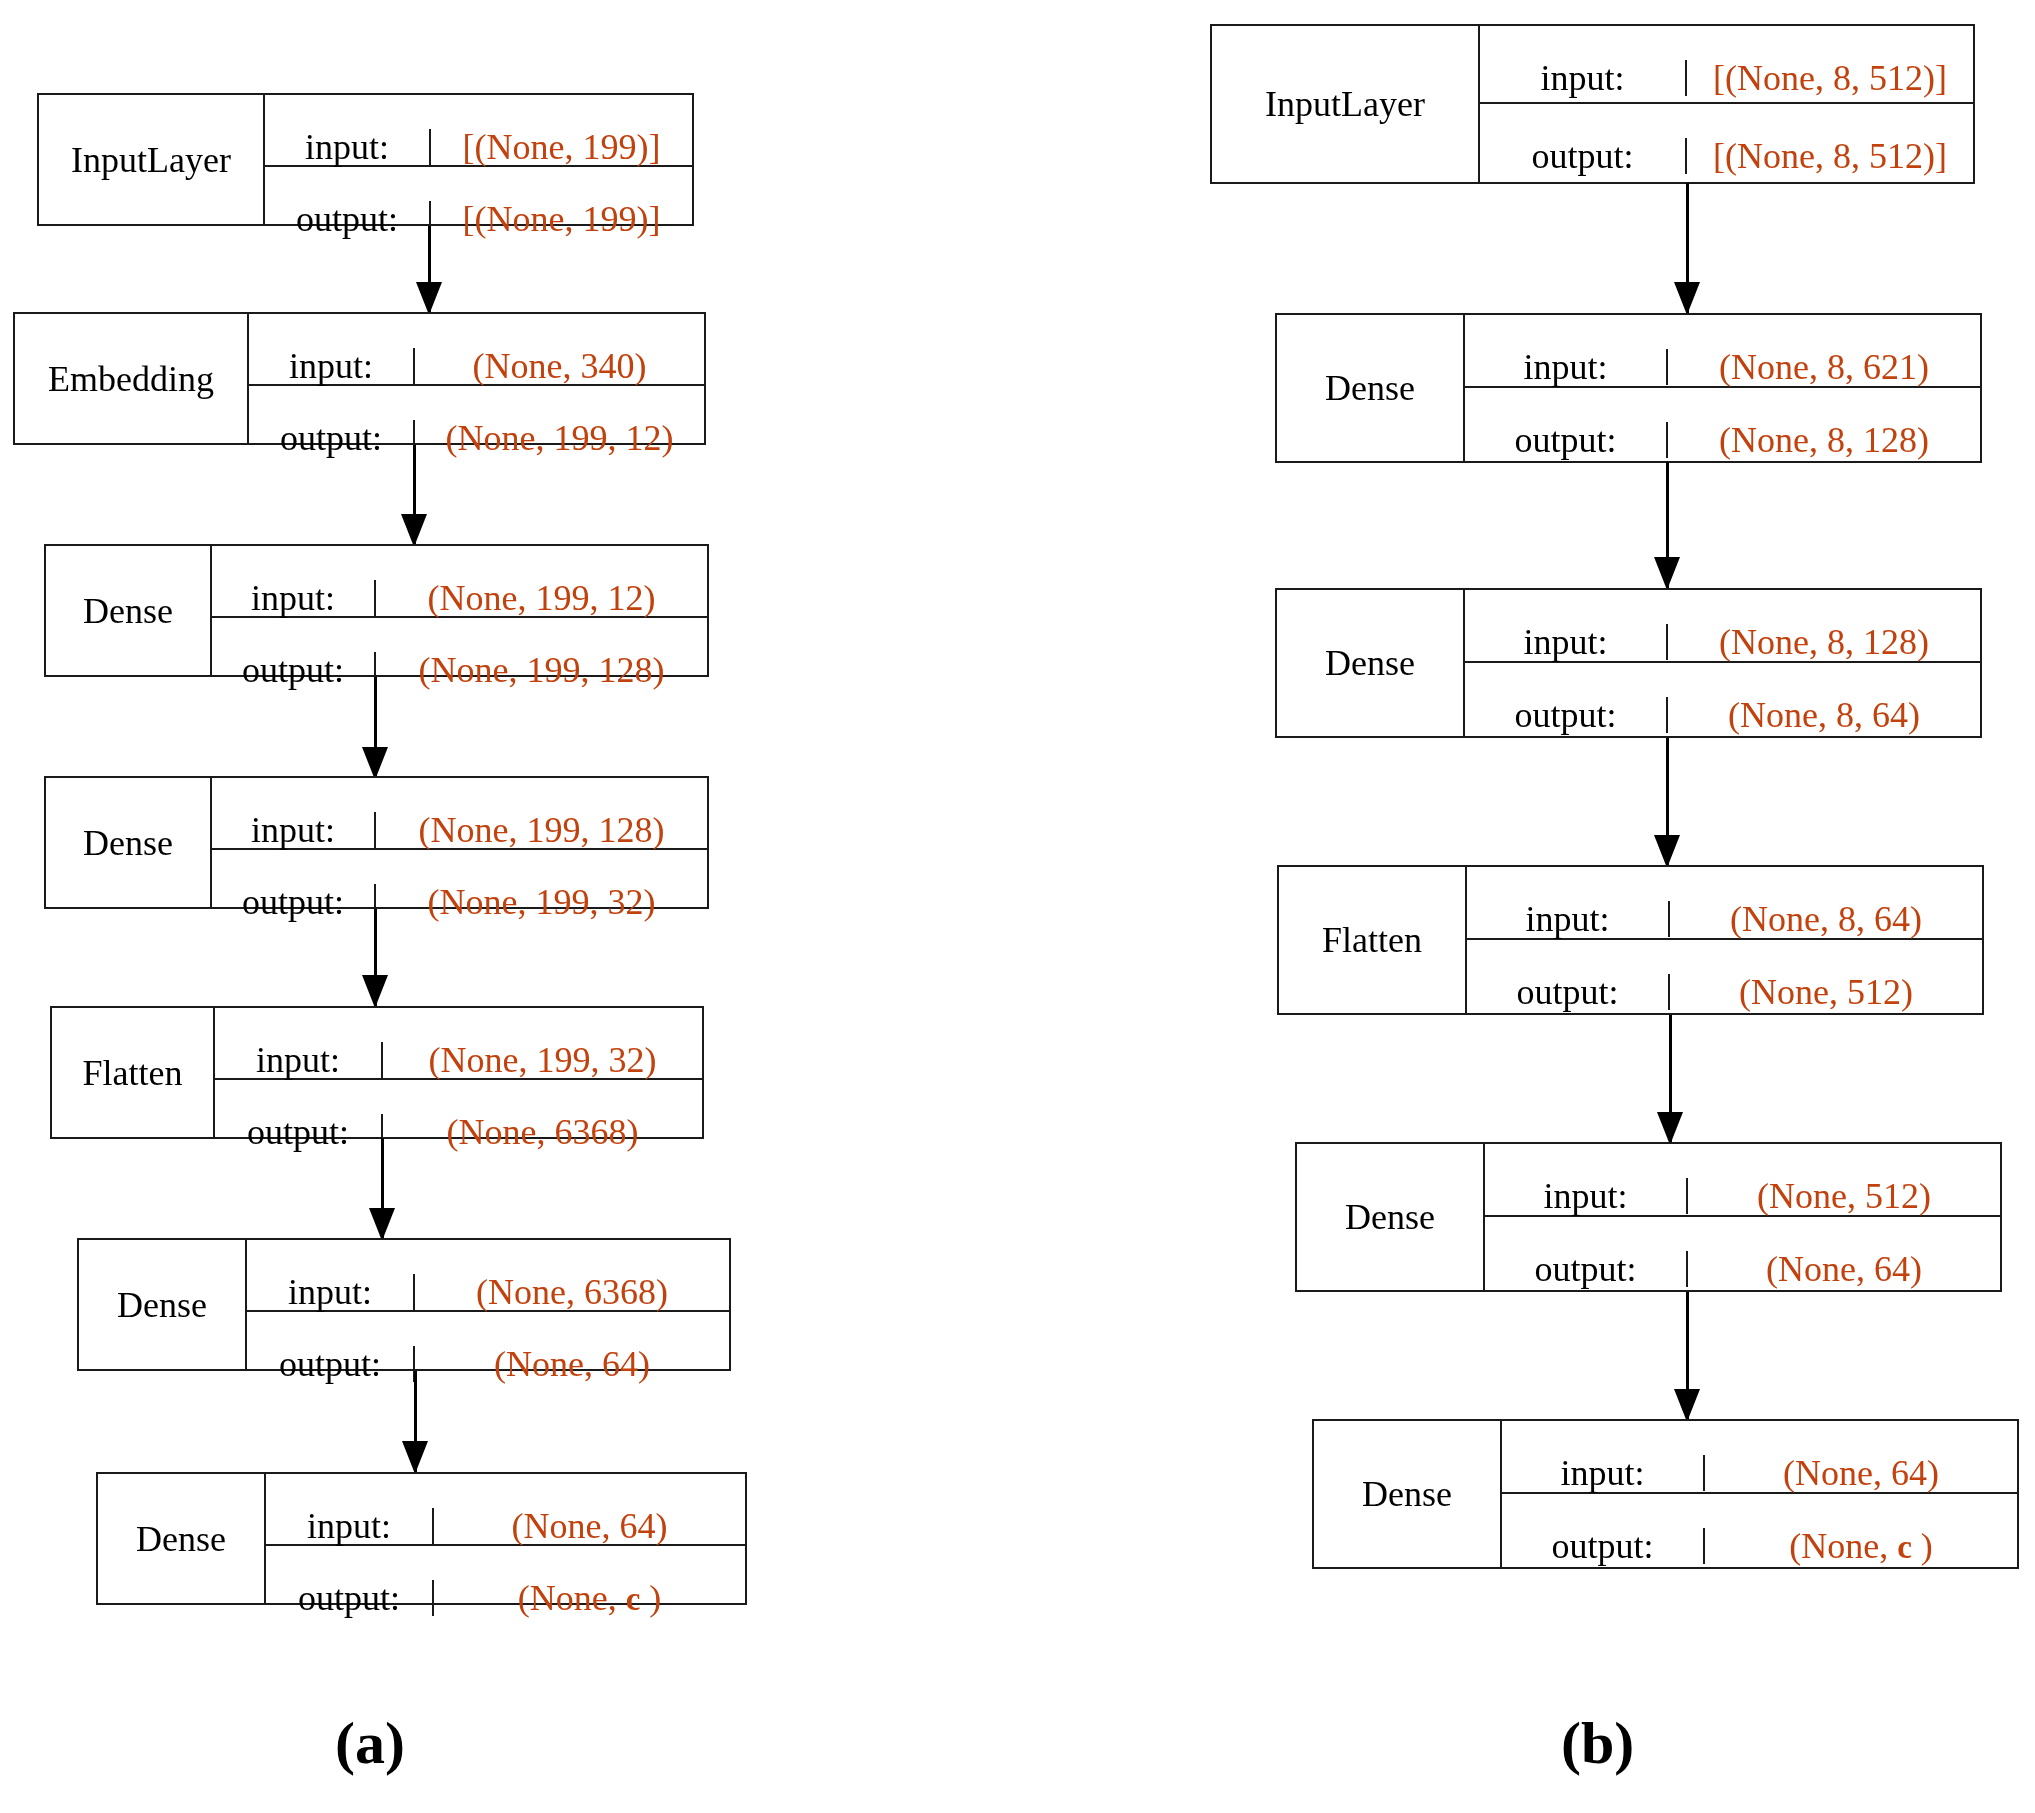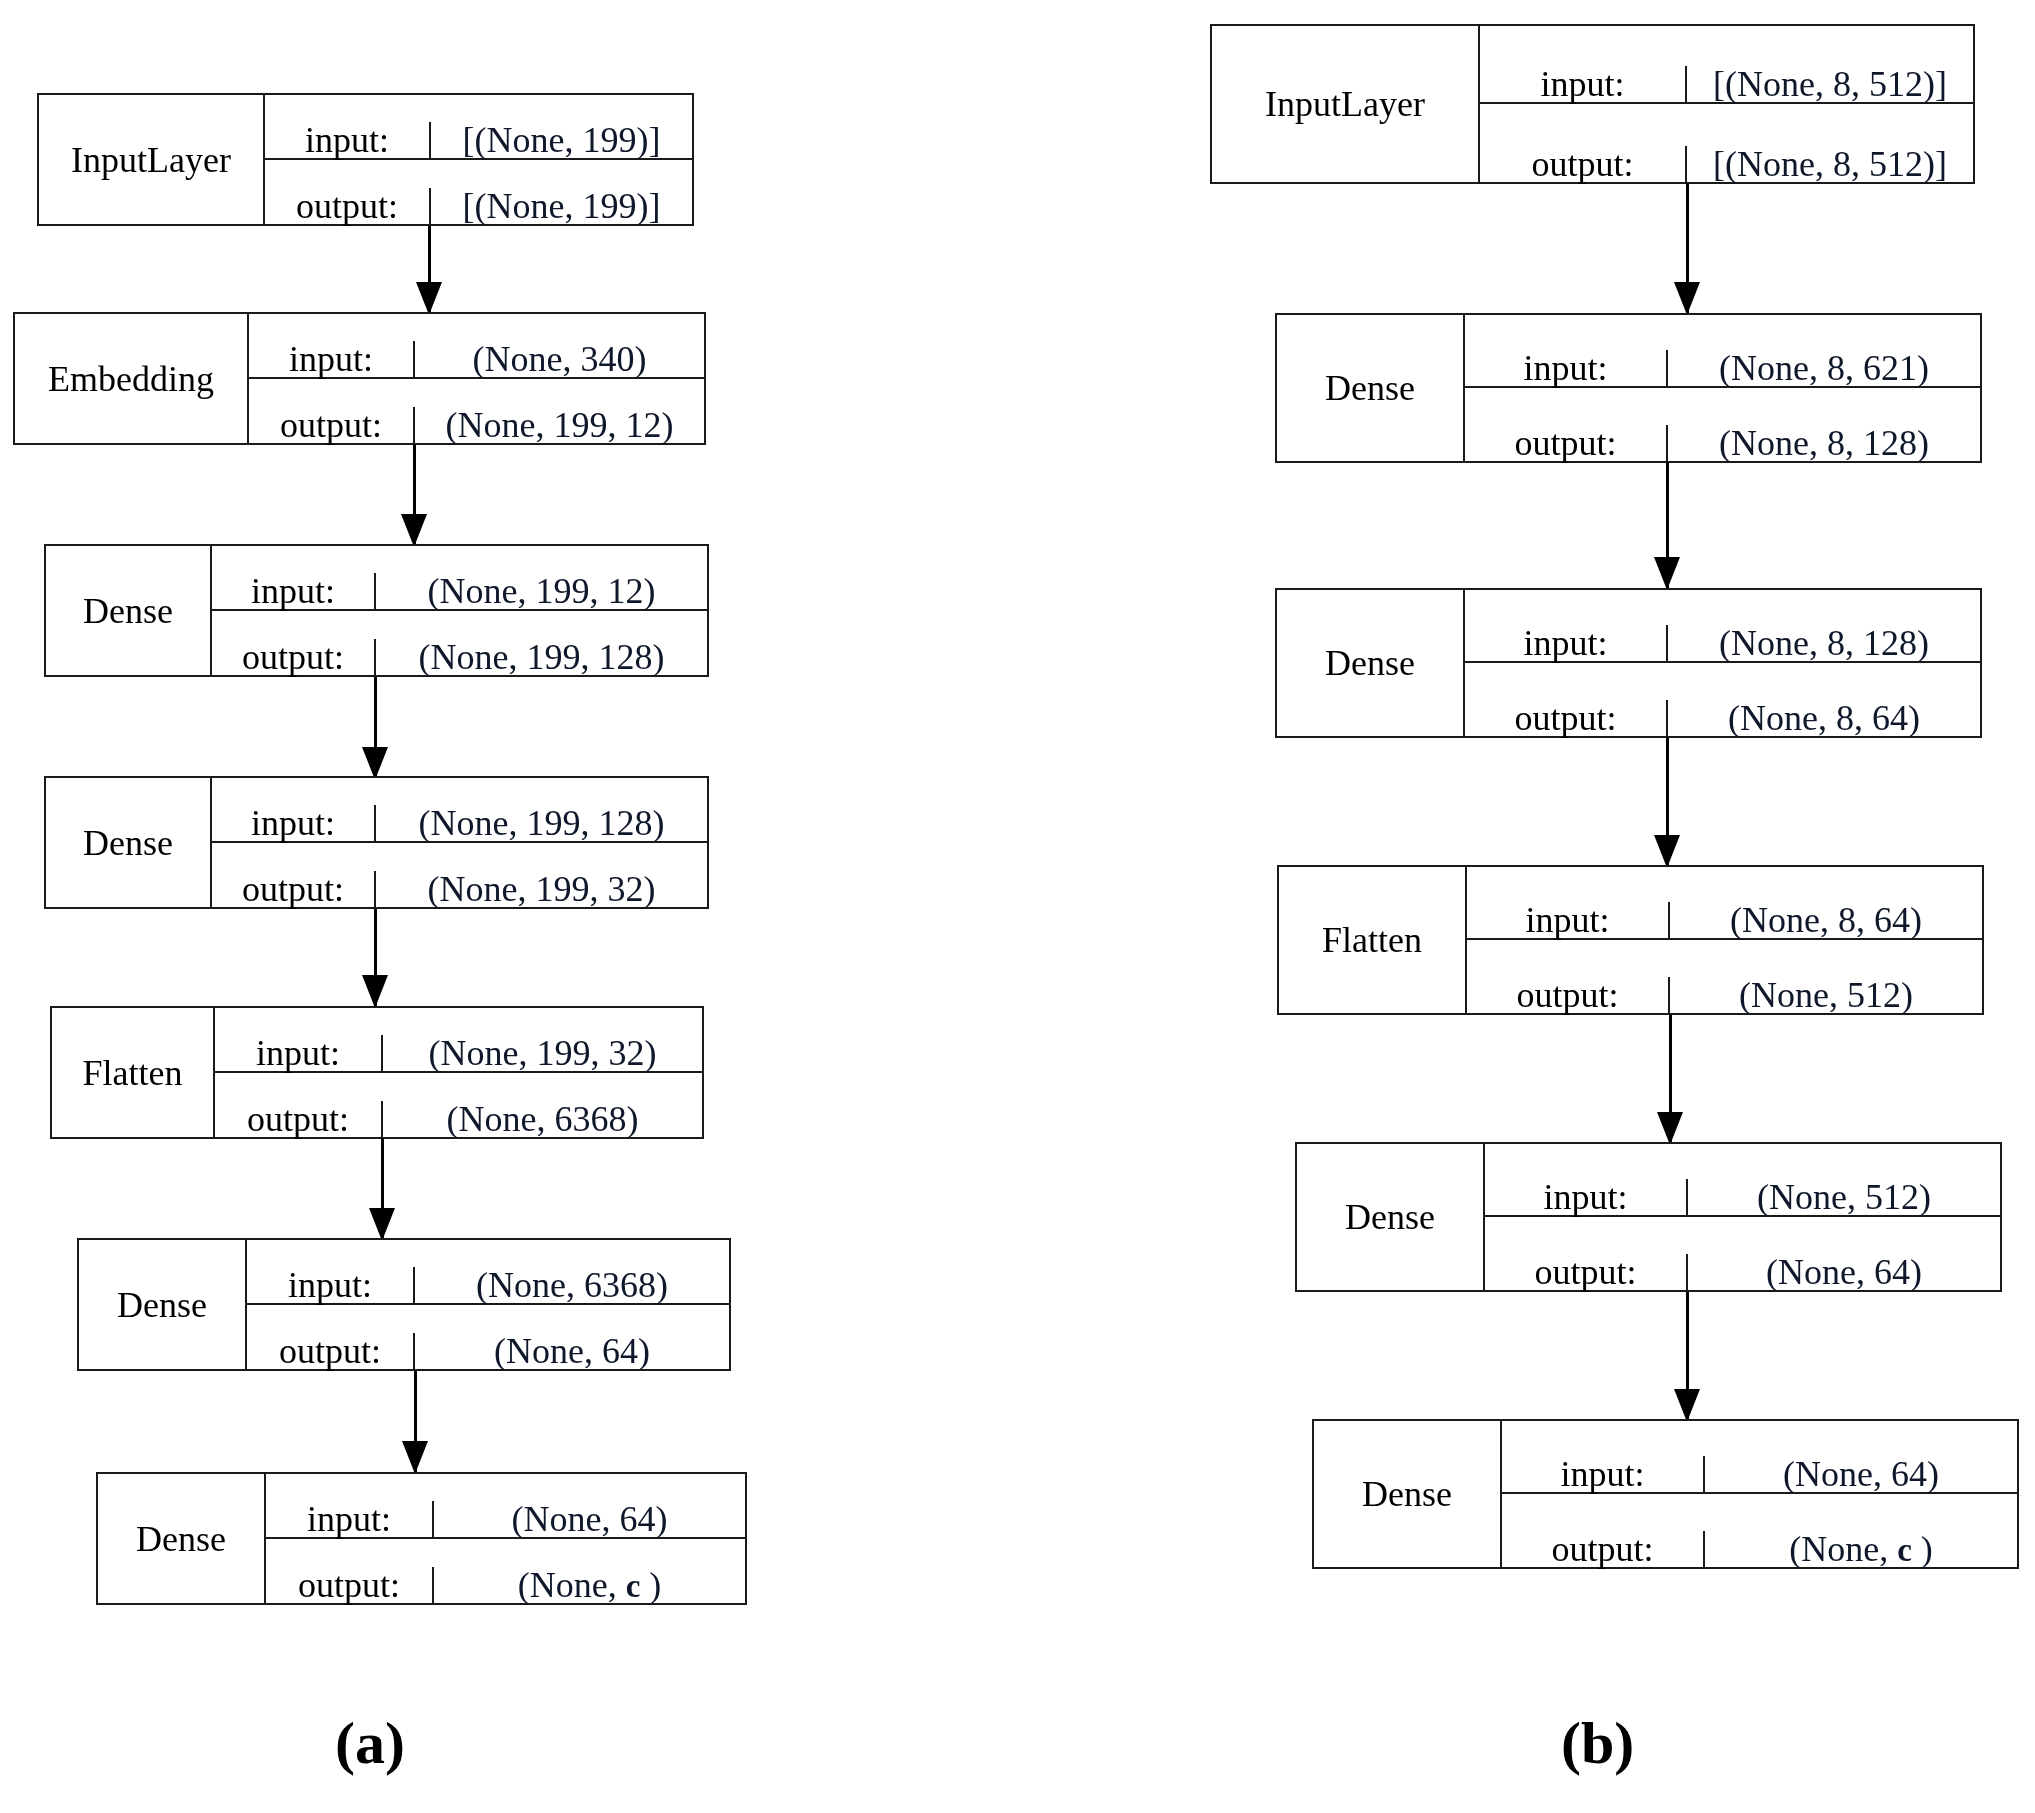--- a/index.html
+++ b/index.html
@@ -39,21 +39,22 @@
     box-sizing: border-box;
     display: flex;
     flex-direction: column;
     flex: 1 1 auto;
   }
   .node .io-row {
     box-sizing: border-box;
     display: flex;
     flex-direction: row;
     flex: 1 1 50%;
-    align-items: flex-end;
+    align-items: flex-start;
+    margin-top: 34px;
   }
   .node .io-row.top {
     border-bottom: 2.9px solid #1a1a1a;
   }
   .node .io-label {
     box-sizing: border-box;
     display: flex;
     align-items: center;
     justify-content: center;
     border-right: 2.9px solid #1a1a1a;
@@ -63,21 +64,21 @@
     box-sizing: border-box;
     display: flex;
     align-items: center;
     justify-content: center;
     flex: 1 1 auto;
     white-space: nowrap;
   }
 
   .txt-name  { font-size: 36px; color: #000; line-height: 1; }
   .txt-io    { font-size: 36px; color: #000; line-height: 1; }
-  .txt-val   { font-size: 36px; color: #0f172a; line-height: 1; }
+  .txt-val   { font-size: 36px; color: #c2410c; line-height: 1; }
 
   
   .csym { font-weight: bold; font-size: 33px; }
 
   
   .arrow {
     position: absolute;
   }
   .arrow .shaft {
     position: absolute;

